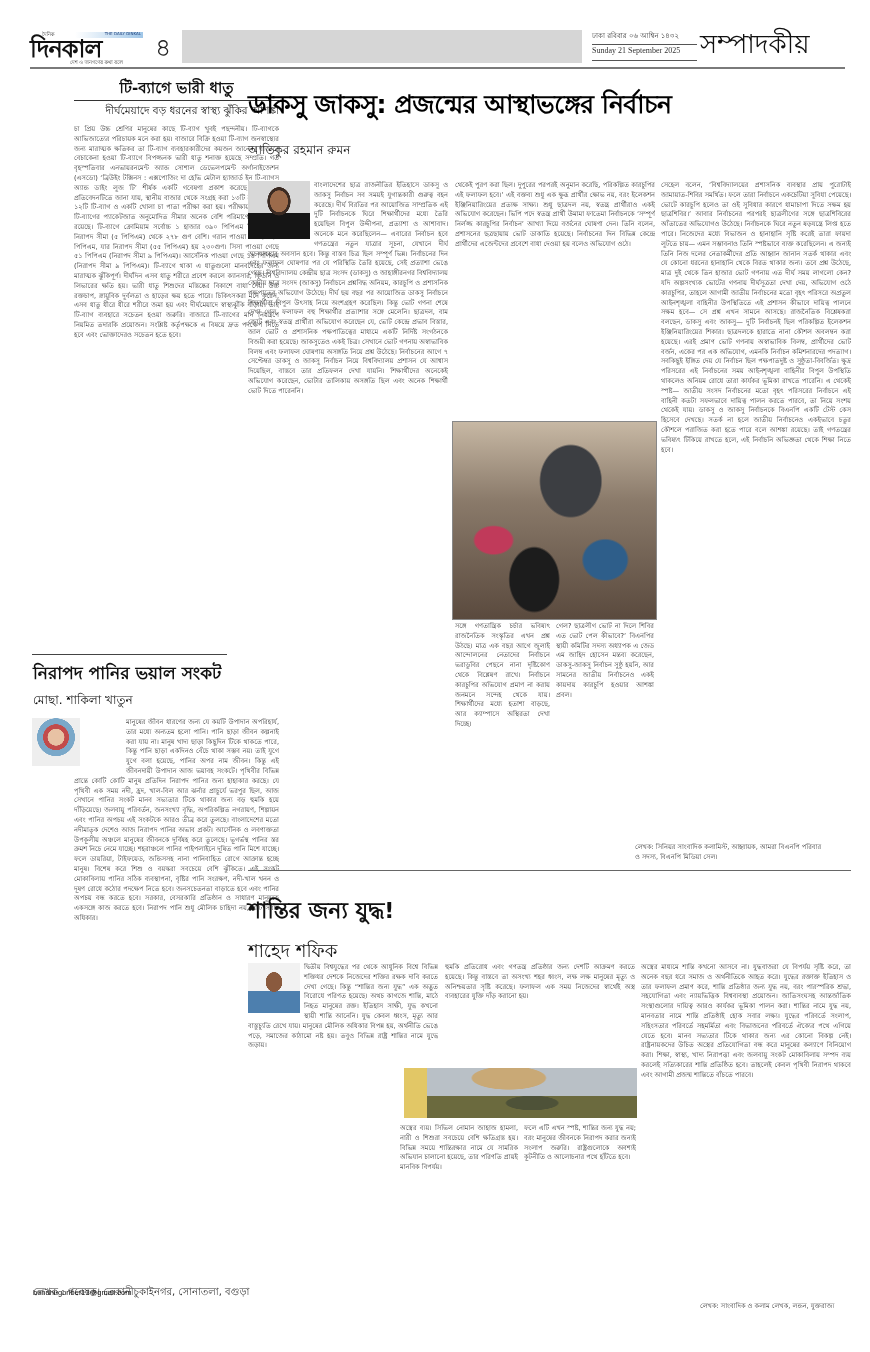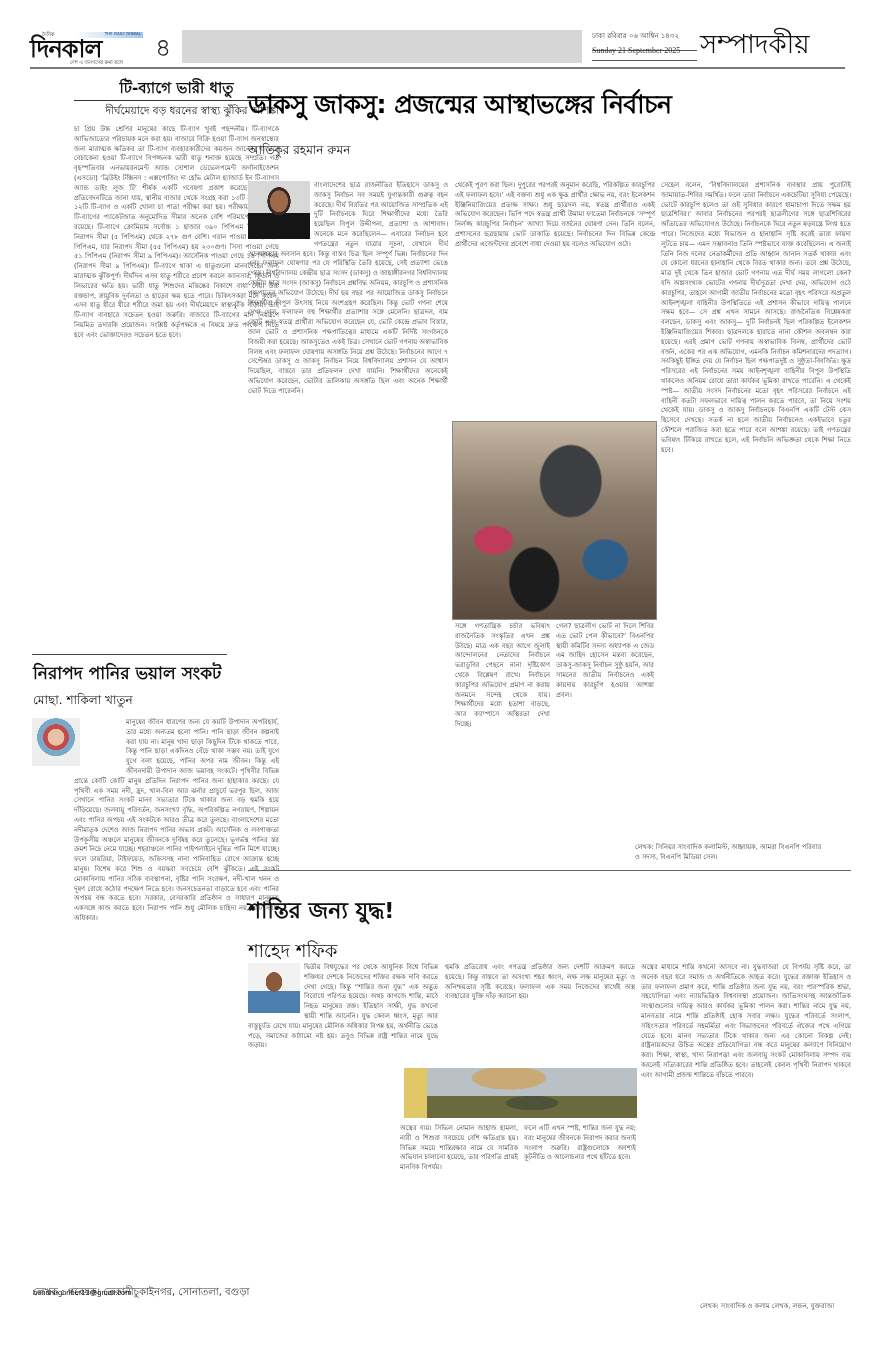--- a/index.html
+++ b/index.html
@@ -11,21 +11,21 @@
   .logo-box { left: 30px; top: 30px; width: 115px; height: 36px; }
   .logo-small { font-size: 5px; color: #333; position: absolute; left: 12px; top: 1px; }
   .logo-strip { position: absolute; left: 45px; top: 2px; width: 68px; height: 6px;
                 background: linear-gradient(90deg,#ffffff,#9fc6e8); }
   .logo-eng { position: absolute; right: 4px; top: 1px; font-size: 4px; color: #1a3e7a; }
   .logo-main { position: absolute; left: 0; top: 6px; font-family: "DejaVu Serif", serif;
                font-weight: bold; font-size: 24px; line-height: 26px; color: #111; letter-spacing: -1px; }
   .logo-tag { position: absolute; left: 40px; top: 29px; font-size: 5px; color: #333; }
   .page-num { left: 155px; top: 34px; font-size: 25px; line-height: 28px; color: #222; font-family: "DejaVu Sans", sans-serif; }
   .grey-band { left: 182px; top: 30px; width: 400px; height: 33px; background: #d6d6d6; }
-  .date-bn { left: 592px; top: 30px; font-size: 7px; color: #333; border-bottom: 1px solid #555; padding-bottom: 8px; width: 105px; }
+  .date-bn { left: 592px; top: 30px; font-size: 7px; color: #333; border-bottom: 1px solid #555; padding-bottom: 2px; width: 105px; }
   .date-en { left: 592px; top: 46px; font-size: 8px; color: #333; font-family: "Liberation Serif", serif; }
   .date-rule { left: 592px; top: 60px; width: 105px; height: 1px; background: #555; }
   .section-title { left: 700px; top: 28px; font-size: 26px; line-height: 32px; color: #111; font-family: "DejaVu Serif", serif; }
   .mast-rule { left: 30px; top: 67px; width: 815px; height: 2px; background: #7a7a7a; }
 
   
   .lc { left: 30px; width: 205px; margin-left: 44px; }
   .left-head { top: 76px; text-align: center; font-size: 15px; font-weight: bold; color: #111; }
   .left-sub { top: 100px; text-align: right; font-size: 10.5px; color: #111; border-top: 1px solid #333; padding-top: 2px; }
   .body-text { font-size: 6.6px; line-height: 9.8px; color: #333; text-align: justify; }

